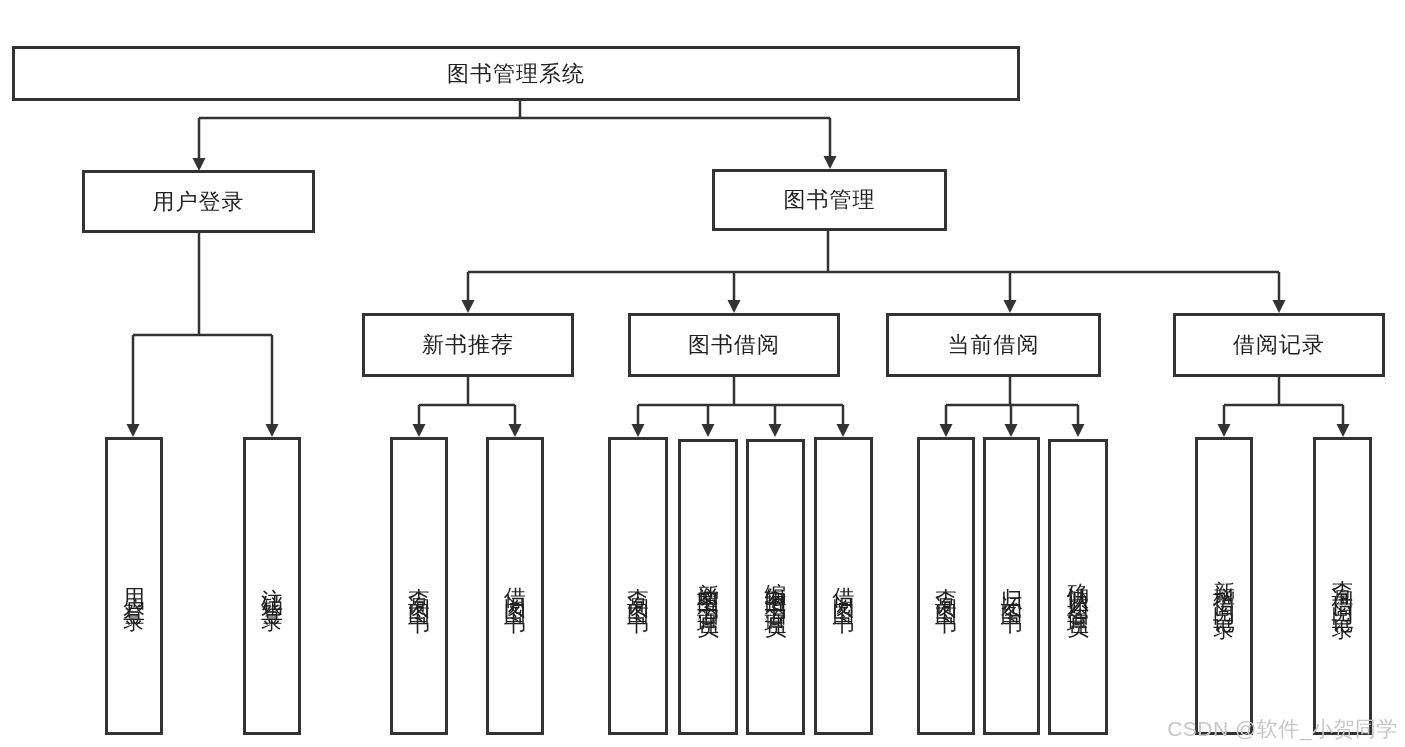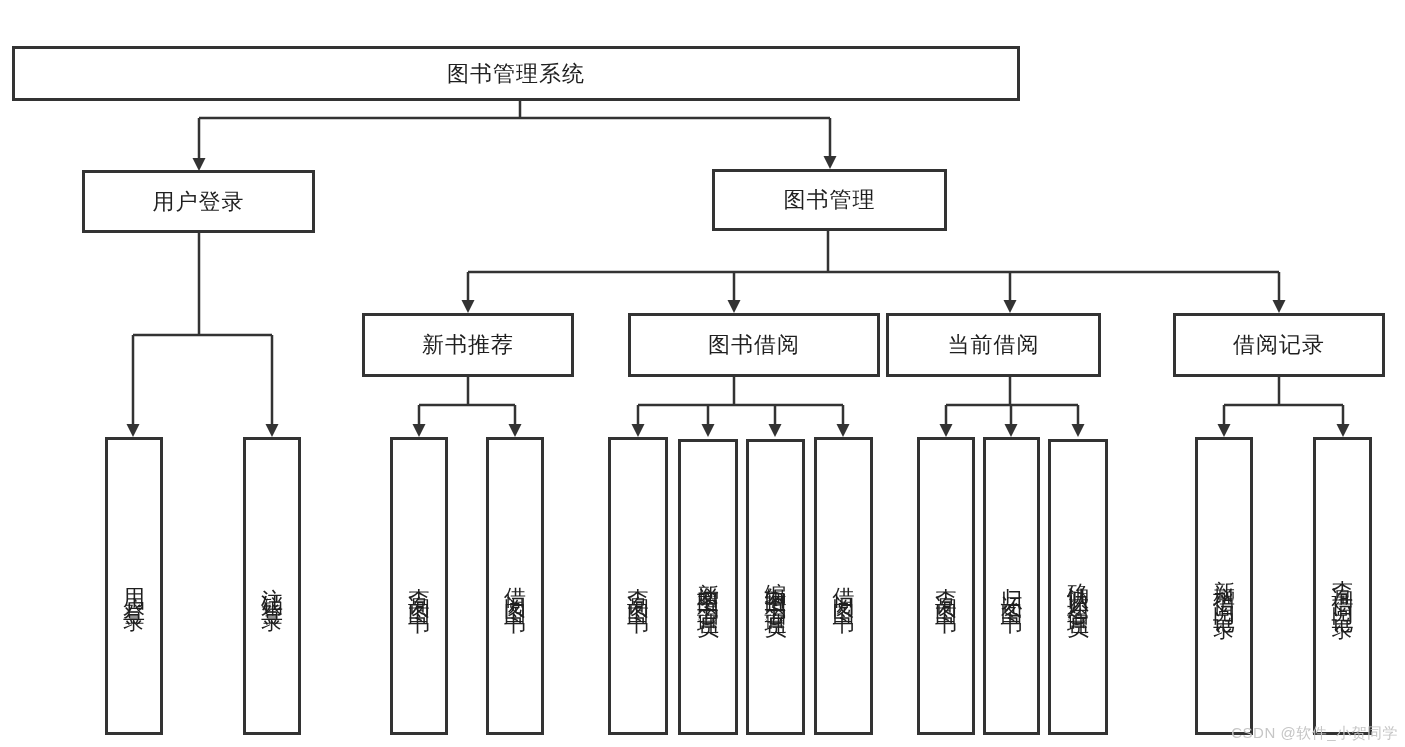--- a/index.html
+++ b/index.html
@@ -17,21 +17,21 @@
     font-size:22px; z-index:1; letter-spacing:1px;
     white-space:nowrap;
   }
   .vnode span {
     writing-mode:vertical-rl; text-orientation:mixed;
     letter-spacing:8px; line-height:1;
   }
   .vnode.tight span { letter-spacing:5px; }
   .watermark {
     position:absolute; right:7px; bottom:4px; z-index:3;
-    font-size:15px; color:#c6c6c6; letter-spacing:0.5px;
+    font-size:21px; color:#c6c6c6; letter-spacing:0.5px;
   }
 </style>
 </head>
 <body>
 
 <div class="canvas">
 
   <svg class="connectors" width="1405" height="747" viewBox="0 0 1405 747">
     <g stroke="#333333" stroke-width="2.5" fill="none">
 
@@ -79,21 +79,21 @@
   <div class="node" style="left:82px; top:170px; width:233px; height:63px;">
     <span>用户登录</span>
   </div>
   <div class="node" style="left:362px; top:313px; width:212px; height:64px;">
     <span>新书推荐</span>
   </div>
 
   <div class="node" style="left:712px; top:169px; width:235px; height:62px;">
     <span>图书管理</span>
   </div>
-  <div class="node" style="left:628px; top:313px; width:252px; height:64px;">
+  <div class="node" style="left:628px; top:313px; width:212px; height:64px;">
     <span>图书借阅</span>
   </div>
   <div class="node" style="left:886px; top:313px; width:215px; height:64px;">
     <span>当前借阅</span>
   </div>
   <div class="node" style="left:1173px; top:313px; width:212px; height:64px;">
     <span>借阅记录</span>
   </div>
 
   <div class="node vnode" style="left:105px; top:437px; width:58px; height:298px;">

